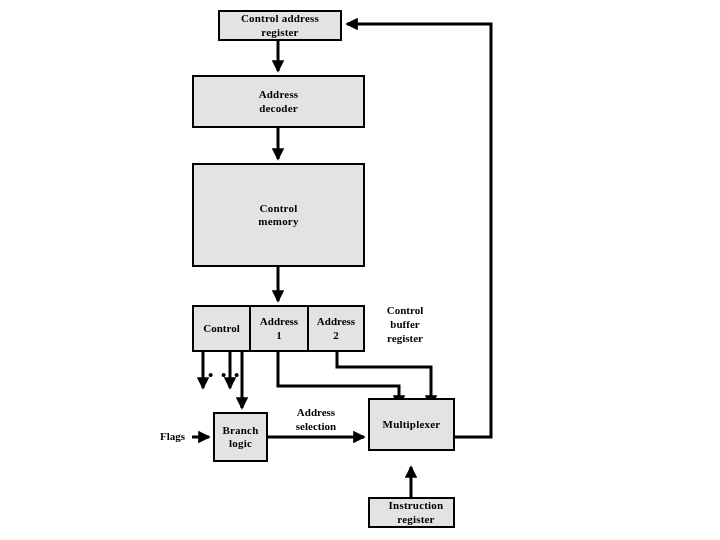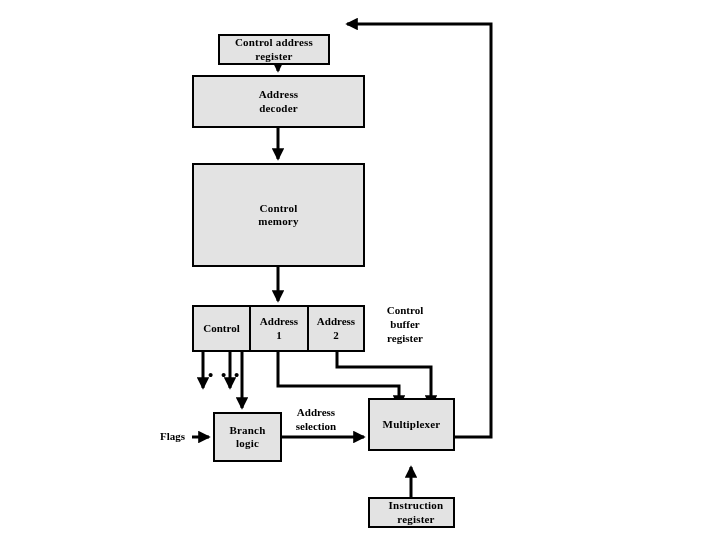--- a/index.html
+++ b/index.html
@@ -110,21 +110,21 @@
 
     <path class="wire" d="M 192 437 L 209 437" marker-end="url(#arrow)"></path>
 
     <path class="wire" d="M 268 437 L 364 437" marker-end="url(#arrow)"></path>
 
     <path class="wire" d="M 411 497 L 411 467" marker-end="url(#arrow)"></path>
 
     <path class="wire" d="M 455 437 L 491 437 L 491 24 L 347 24" marker-end="url(#arrow)"></path>
   </svg>
 
-  <div class="block" style="left:218px; top:10px; width:112px; height:31px;margin-top:24px;">
+  <div class="block" style="left:218px; top:10px; width:124px; height:31px;">
     <span style="white-space:pre-line;">Control address
 register</span>
   </div>
 
   <div class="block" style="left:192px; top:75px; width:173px; height:53px;">
     <span style="white-space:pre-line;">Address
 decoder</span>
   </div>
 
   <div class="block" style="left:192px; top:163px; width:173px; height:104px;">
@@ -137,21 +137,21 @@
   </div>
   <div class="cbr mid" style="left:250px; top:305px; width:58px; height:47px;">
     <span style="white-space:pre-line;">Address
 1</span>
   </div>
   <div class="cbr" style="left:307px; top:305px; width:58px; height:47px;">
     <span style="white-space:pre-line;">Address
 2</span>
   </div>
 
-  <div class="block" style="left:213px; top:412px; width:69px; height:50px;">
+  <div class="block" style="left:213px; top:412px; width:55px; height:50px;">
     <span style="white-space:pre-line;">Branch
 logic</span>
   </div>
 
   <div class="block" style="left:368px; top:398px; width:87px; height:53px;">
     <span style="white-space:pre-line;">Multiplexer</span>
   </div>
 
   <div class="block" style="left:368px; top:497px; width:87px; height:31px;padding-left:9px;">
     <span style="white-space:pre-line;">Instruction

